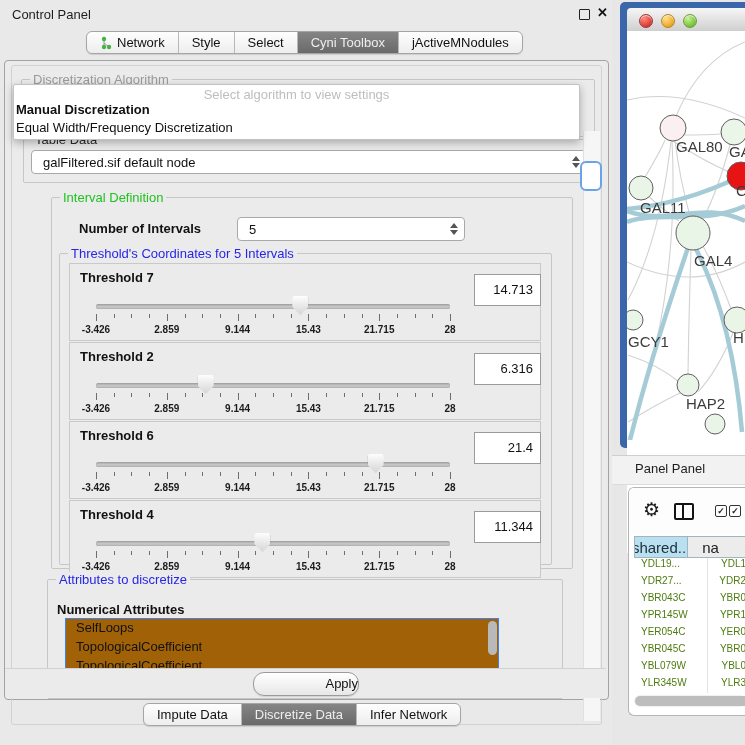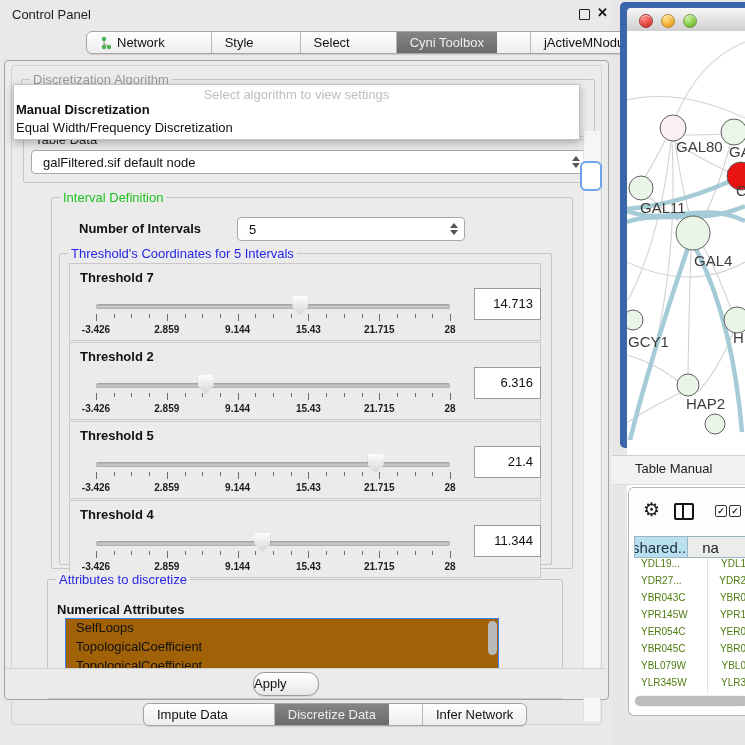--- a/index.html
+++ b/index.html
@@ -8,21 +8,21 @@
   #app{position:relative;width:745px;height:745px;}
   .abs{position:absolute;}
   
   #cp{left:0;top:0;width:612px;height:745px;background:#e9e9e9;}
   #cp-titlebar{left:0;top:0;width:612px;height:28px;}
   #cp-title{left:12px;top:7px;font-size:13px;color:#1d1d1d;}
   #float-icon{right:22px;top:9px;width:9px;height:9px;border:1.5px solid #222;border-radius:1px;}
   #close-icon{right:4px;top:5px;font-size:13px;font-weight:bold;color:#111;}
   
   .seg-group{display:flex;border:1px solid #a5a5a5;border-radius:6px;overflow:hidden;
-             background:linear-gradient(#fefefe,#ededed);box-shadow:0 1px 1px rgba(0,0,0,.12);gap:33px;}
+             background:linear-gradient(#fefefe,#ededed);box-shadow:0 1px 1px rgba(0,0,0,.12);}
   .seg{display:flex;align-items:center;gap:5px;padding:3px 13px;font-size:13px;color:#111;
        border-left:1px solid #b8b8b8;white-space:nowrap;cursor:default;}
   .seg:first-child{border-left:none;}
   .seg.sel{background:linear-gradient(#858585,#6a6a6a);color:#eeeeec;}
   
   #main-panel{left:4px;top:60px;width:603px;height:638px;background:#ebebeb;
               border:1px solid #a3a3a3;border-radius:4px;}
   #scroll-frame{left:6px;top:4px;width:589px;height:658px;border:1px solid #d2d2d2;border-radius:3px;}
   .group{position:absolute;border:1px solid #c6c6c6;border-radius:2px;}
   .group-label{position:absolute;top:-8px;left:8px;background:#ebebeb;padding:0 3px;font-size:13px;}
@@ -50,35 +50,35 @@
   .th-panel{position:absolute;left:64px;width:470px;height:76px;border:1px solid #c9c9c9;background:#ebebeb;}
   .th-title{position:absolute;left:10px;top:6px;font-size:13px;font-weight:bold;color:#111;}
   .th-track{position:absolute;left:26px;top:40px;width:354px;height:5px;border-radius:3px;
             background:linear-gradient(#9f9f9f,#c9c9c9 55%,#b3b3b3);box-shadow:inset 0 0 1px #8a8a8a;}
   .th-thumb{position:absolute;top:32px;width:16px;height:19px;
             background:linear-gradient(#fdfdfd,#d5d5d5);
             clip-path:polygon(8% 0,92% 0,100% 12%,100% 58%,50% 100%,0 58%,0 12%);
             filter:drop-shadow(0 0 1px #777);}
   .tick{position:absolute;width:1px;background:#6d6d6d;}
   .tick-label{position:absolute;transform:translateX(-50%);font-size:10px;font-weight:bold;color:#1c1c1c;}
-  .th-value{position:absolute;left:404px;top:24px;width:58px;height:30px;background:#fff;
+  .th-value{position:absolute;left:404px;top:10px;width:58px;height:30px;background:#fff;
             border:1px solid #9b9b9b;font-size:13px;color:#111;text-align:right;
             line-height:30px;padding-right:7px;box-sizing:content-box;}
   
   #attr-list{left:64px;top:618px;width:432px;height:50px;background:#a16207;border:1px solid #3b82f6;overflow:hidden;}
   .attr-item{font-size:13px;color:#111;padding:1px 0 2px 10px;line-height:16px;white-space:nowrap;}
   #attr-scrollbar{position:absolute;right:1px;top:2px;width:9px;height:34px;background:#b9b9b9;border-radius:5px;}
   
   #cp-scroll-track{left:578px;top:70px;width:16px;height:590px;background:#f6f6f6;border-left:1px solid #e0e0e0;}
   
   #bottom-bar{left:5px;top:668px;width:601px;height:29px;background:#ebebeb;border-top:1px solid #d2d2d2;
               border-radius:0 0 4px 4px;}
   #apply-btn{left:253px;top:672px;width:64px;height:22px;border:1px solid #9b9b9b;border-radius:11px;
-             background:linear-gradient(#fff,#e7e7e7);font-size:13px;color:#111;text-align:left;
-             line-height:22px;box-shadow:0 1px 1px rgba(0,0,0,.1);}
+             background:linear-gradient(#fff,#e7e7e7);font-size:13px;color:#111;text-align:right;
+             line-height:22px;box-shadow:0 1px 1px rgba(0,0,0,.1);padding-left:40px;}
   
   #net-window{left:620px;top:2px;width:125px;height:446px;background:#3a66aa;border-radius:5px 0 0 5px;}
   #net-titlebar{left:627px;top:8px;width:118px;height:23px;background:linear-gradient(#f6f6f6,#cfcfcf);
                 border-radius:4px 0 0 0;border-bottom:1px solid #9a9a9a;}
   .traffic{position:absolute;top:6px;width:12px;height:12px;border-radius:50%;box-shadow:inset 0 1px 1px rgba(255,255,255,.8);}
   #tl-red{left:12px;background:radial-gradient(circle at 35% 30%,#ff8a80,#e0443c 60%,#b8251f);border:1px solid #a03530;}
   #tl-yellow{left:34px;background:radial-gradient(circle at 35% 30%,#ffe08a,#f2ad2e 60%,#cf8a12);border:1px solid #b3872a;}
   #tl-green{left:56px;background:radial-gradient(circle at 35% 30%,#c9f09a,#7ec93e 60%,#56a41e);border:1px solid #6d9c3c;}
   #net-canvas{left:627px;top:31px;width:118px;height:522px;background:#fff;overflow:hidden;}
   
@@ -237,21 +237,21 @@
             <div class="tick" style="left: 380px; top: 50px; height: 7px;"></div>
             <div class="tick-label" style="left: 26px; top: 60px;">-3.426</div>
             <div class="tick-label" style="left: 96.8px; top: 60px;">2.859</div>
             <div class="tick-label" style="left: 167.6px; top: 60px;">9.144</div>
             <div class="tick-label" style="left: 238.4px; top: 60px;">15.43</div>
             <div class="tick-label" style="left: 309.2px; top: 60px;">21.715</div>
             <div class="tick-label" style="left: 380px; top: 60px;">28</div>
             <div class="th-value">6.316</div>
           </div>
           <div class="th-panel" style="top: 360px;">
-            <div class="th-title">Threshold 5</div>
+            <div class="th-title">Threshold 6</div>
             <div class="th-track"></div>
             <div class="th-thumb" style="left: 297.654px;"></div>
             <div class="tick" style="left: 26px; top: 50px; height: 7px;"></div>
             <div class="tick" style="left: 43.7px; top: 50px; height: 4px;"></div>
             <div class="tick" style="left: 61.4px; top: 50px; height: 4px;"></div>
             <div class="tick" style="left: 79.1px; top: 50px; height: 4px;"></div>
             <div class="tick" style="left: 96.8px; top: 50px; height: 7px;"></div>
             <div class="tick" style="left: 114.5px; top: 50px; height: 4px;"></div>
             <div class="tick" style="left: 132.2px; top: 50px; height: 4px;"></div>
             <div class="tick" style="left: 149.9px; top: 50px; height: 4px;"></div>
@@ -399,21 +399,21 @@
           <text x="640" y="213" font-size="15" fill="#3c3c3c">GAL11</text>
           <text x="694" y="266" font-size="15" fill="#3c3c3c">GAL4</text>
           <text x="628" y="347" font-size="15" fill="#3c3c3c">GCY1</text>
           <text x="733" y="343" font-size="15" fill="#3c3c3c">H</text>
           <text x="686" y="409" font-size="15" fill="#3c3c3c">HAP2</text>
         </svg>
     </div>
   </div>
 
   <div id="tp-bar" class="abs"></div>
-  <span id="tp-title" class="abs">Table Manual</span>
+  <span id="tp-title" class="abs">Panel Panel</span>
 
   <div id="tp-box" class="abs">
     <div id="tp-toolbar">
       <span id="gear-icon">⚙</span>
       <span id="split-icon"></span>
       <span class="cb-icon" style="left:86px;">✓</span>
       <span class="cb-icon" style="left:100px;">✓</span>
     </div>
     <div id="tbl-header">
       <div id="hc1" class="hcell">shared...</div>

